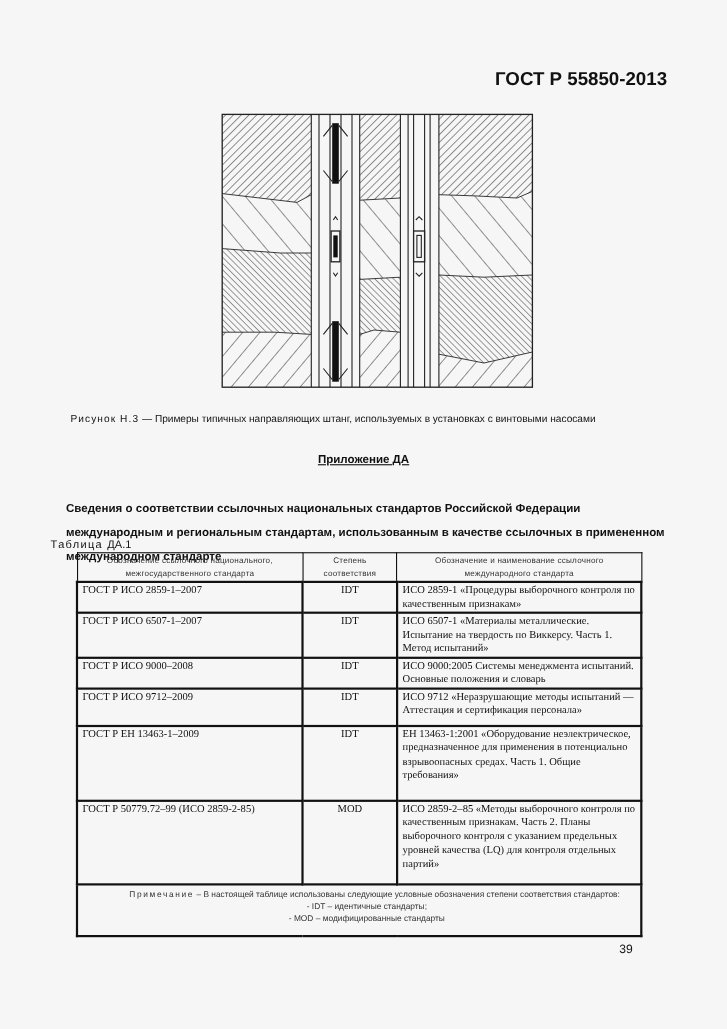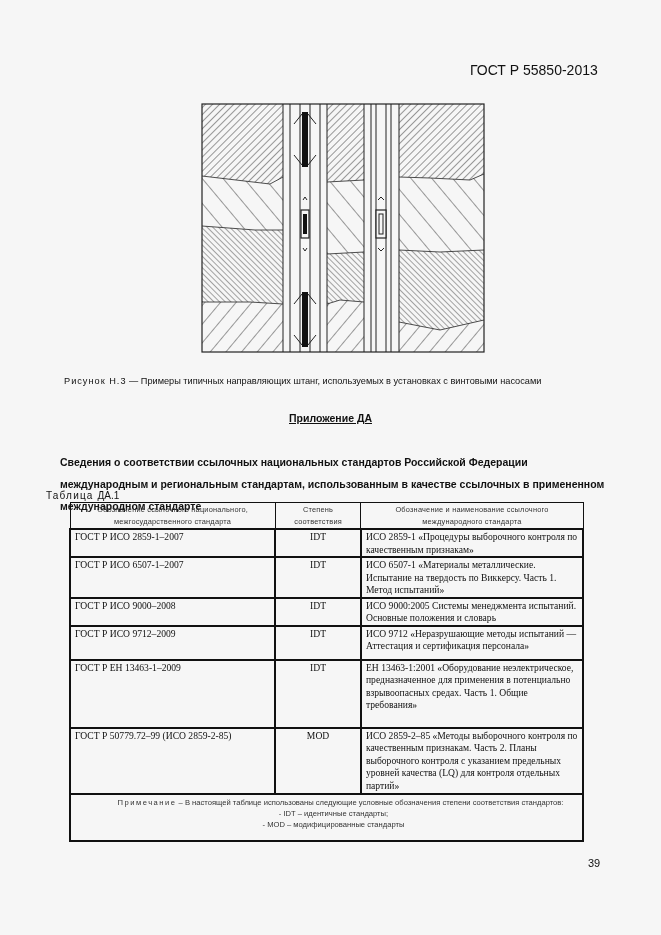--- a/index.html
+++ b/index.html
@@ -1,34 +1,34 @@
 <!DOCTYPE html>
 <html><head>
 <meta charset="utf-8">
 <style>
   html, body { margin:0; padding:0; }
   body { width:661px; height:935px; background:#f6f6f6; position:relative; overflow:hidden;
          font-family:"Liberation Sans", sans-serif; color:#111; }
   .abs { position:absolute; }
-  .doc-code { left:470px; top:62px; font-size:14px; font-weight:normal; }
+  .doc-code { left:450px; top:62px; font-size:17px; font-weight:bold; }
   .figure { left:200px; top:102px; width:286px; height:254px; }
   .caption { left:64px; top:376px; font-size:9.2px; white-space:nowrap; }
   .caption .lbl { letter-spacing:1px; }
   .annex-title { left:0; width:661px; top:412px; text-align:center; font-size:10.5px; font-weight:bold; line-height:13px;text-decoration:underline; }
   .annex-heading { left:60px; width:545px; top:451px; font-size:10.5px; font-weight:bold; line-height:22px; }
   .table-label { left:46px; top:490px; font-size:10px; letter-spacing:1.2px; }
   .table-label .num { letter-spacing:0; }
   table.std { position:absolute; left:46px; top:502px; width:515px; border-collapse:collapse; font-size:9.6px;margin-left:23px; }
   table.std td, table.std th { border:2px solid #111; vertical-align:top; padding:0 4px; line-height:12.5px; }
   table.std th { font-weight:normal; font-size:7.4px; color:#333; letter-spacing:0.2px; line-height:11.5px; padding:1px 4px; text-align:center; vertical-align:middle; border-width:1.5px; }
   table.std td.c2 { text-align:center; }
   table.std tr.r td { padding-top:1px;font-family:Liberation Serif, serif; }
   table.std td.note { font-size:7.6px; color:#333; line-height:11px; padding:2px 3px 10px 3px;text-align:center; }
   .note .sp { letter-spacing:1.5px; }
-  .pagenum { left:563px; top:857px; font-size:11px;margin-left:25px; }
+  .pagenum { left:563px; top:857px; font-size:11px; }
 </style>
 </head>
 <body>
 
 <div class="abs doc-code">ГОСТ Р 55850-2013</div>
 
 <div class="abs figure">
   <svg width="286" height="254" viewBox="0 0 286 254">
     <defs>
       <pattern id="hDense" patternUnits="userSpaceOnUse" width="5" height="5" patternTransform="rotate(45)">
@@ -149,21 +149,21 @@
     <tr class="r" style="height:34px">
       <td>ГОСТ Р ИСО 9712–2009</td>
       <td class="c2">IDT</td>
       <td>ИСО 9712 «Неразрушающие методы испытаний — Аттестация и сертификация персонала»</td>
     </tr>
     <tr class="r" style="height:68px">
       <td>ГОСТ Р ЕН 13463-1–2009</td>
       <td class="c2">IDT</td>
       <td>ЕН 13463-1:2001 «Оборудование неэлектрическое, предназначенное для применения в потенциально взрывоопасных средах. Часть 1. Общие требования»</td>
     </tr>
-    <tr class="r" style="height:66px">
+    <tr class="r" style="height:76px">
       <td>ГОСТ Р 50779.72–99 (ИСО 2859-2-85)</td>
       <td class="c2">MOD</td>
       <td>ИСО 2859-2–85 «Методы выборочного контроля по качественным признакам. Часть 2. Планы выборочного контроля с указанием предельных уровней качества (LQ) для контроля отдельных партий»</td>
     </tr>
     <tr>
       <td colspan="3" class="note">
         <div><span style="display:inline-block;width:28px"></span><span class="sp">Примечание</span><span> – В настоящей таблице использованы следующие условные обозначения степени соответствия стандартов:</span></div>
         <div style="padding-left:14px">- IDT – идентичные стандарты;</div>
         <div style="padding-left:14px">- MOD – модифицированные стандарты</div>
       </td>

